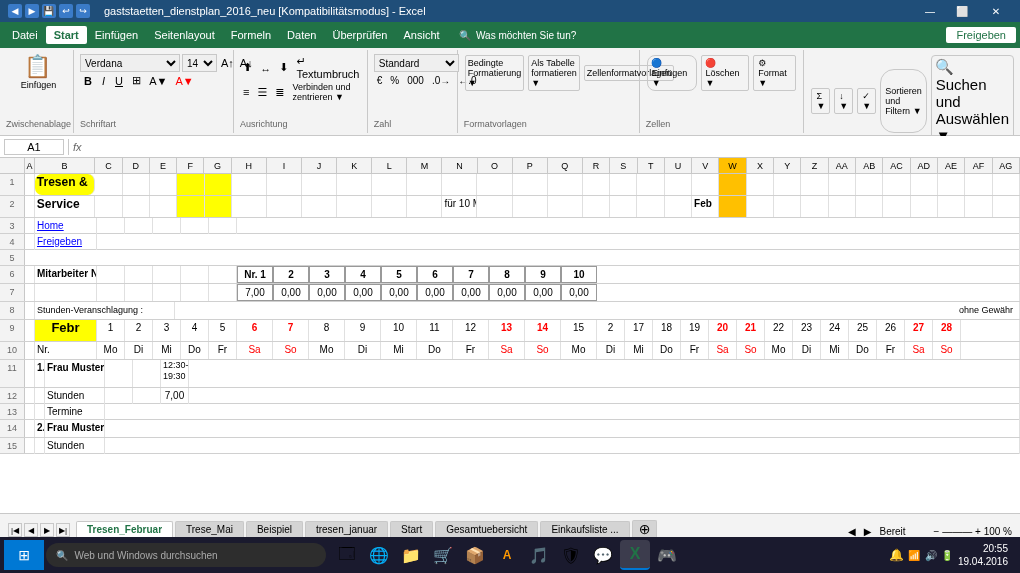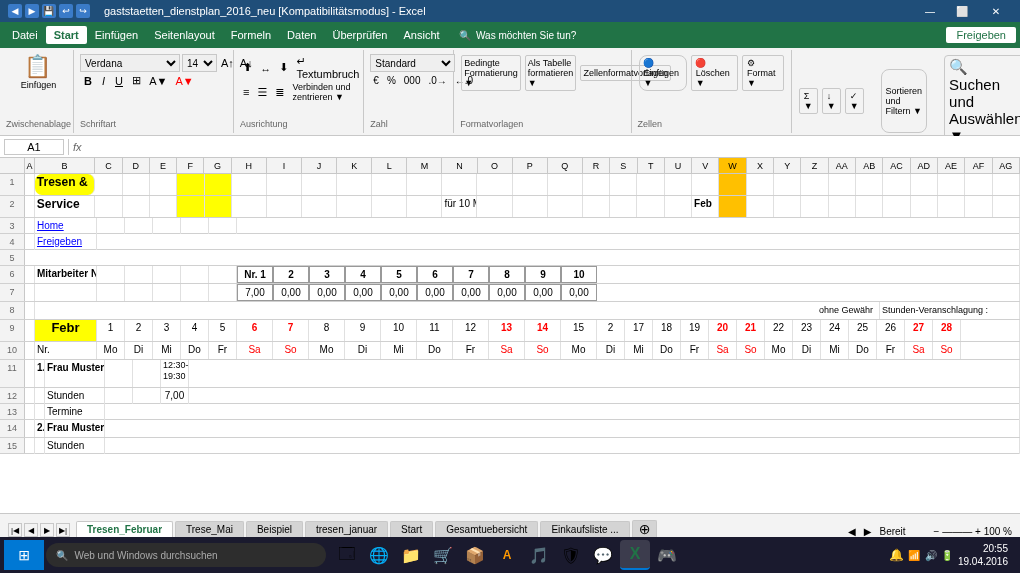--- a/index.html
+++ b/index.html
@@ -397,21 +397,21 @@
         <div style="font-size:9px; cursor:pointer; padding:2px 4px; border:1px solid #c8c8c8; border-radius:2px; margin:1px;">⚙ Format ▼</div>
       </div>
       <div style="font-size:9px; color:#666; margin-top:auto; padding-bottom:2px;">Zellen</div>
     </div>
 
     <div class="ribbon-group" style="min-width:130px; align-items:flex-start; padding-top:4px;">
       <div class="ribbon-row">
         <div style="font-size:9px; cursor:pointer; padding:2px 4px; border:1px solid #c8c8c8; border-radius:2px; margin:1px;">Σ ▼</div>
         <div style="font-size:9px; cursor:pointer; padding:2px 4px; border:1px solid #c8c8c8; border-radius:2px; margin:1px;">↓ ▼</div>
         <div style="font-size:9px; cursor:pointer; padding:2px 4px; border:1px solid #c8c8c8; border-radius:2px; margin:1px;">✓ ▼</div>
-        <div style="font-size:9px; cursor:pointer; padding:16px 4px; border:1px solid #c8c8c8; border-radius:8px; margin:14px;">Sortieren und<br>Filtern ▼</div>
+        <div style="font-size:9px; cursor:pointer; padding:16px 4px; border:1px solid #c8c8c8; border-radius:14px; margin:1px;">Sortieren und<br>Filtern ▼</div>
         <div style="font-size:15px; cursor:pointer; padding:2px 4px; border:1px solid #c8c8c8; border-radius:4px; margin:1px;">🔍 Suchen und<br>Auswählen ▼</div>
       </div>
       <div style="font-size:11px; color:#666; margin-top:auto; padding-bottom:2px;">Bearbeiten</div>
     </div>
   </div>
 
   <div class="formula-bar">
     <input class="cell-ref" type="text" value="A1" style="">
     <div class="formula-divider"></div>
     <span style="font-style:italic; color:#666; font-size:11px;">fx</span>
@@ -597,24 +597,24 @@
         <div class="cell cell-center" style="width:36px; border:1px solid #999;">0,00</div>
         <div class="cell cell-center" style="width:36px; border:1px solid #999;">0,00</div>
         <div class="cell cell-center" style="width:36px; border:1px solid #999;">0,00</div>
         <div class="cell cell-center" style="width:36px; border:1px solid #999;">0,00</div>
         <div class="cell" style="flex:1;"></div>
       </div>
 
       <div class="grid-row h-18">
         <div class="row-num">8</div>
         <div class="cell" style="width:10px;"></div>
+        <div class="cell" style="width:140px; font-size:9px;">Stunden-Veranschlagung :</div>
         <div class="cell" style="flex:1;">
           <span style="float:right; font-size:9px; padding-right:4px;">ohne Gewähr</span>
         </div>
-        <div class="cell" style="width:140px; font-size:9px;">Stunden-Veranschlagung :</div>
       </div>
 
       <div class="grid-row h-22">
         <div class="row-num">9</div>
         <div class="cell" style="width:10px;"></div>
         <div class="cell cell-yellow-bg cell-bold cell-center" style="width:62px; font-size:13px;">Febr</div>
         <div class="cell cell-center" style="width:28px;">1</div>
         <div class="cell cell-center" style="width:28px;">2</div>
         <div class="cell cell-center" style="width:28px;">3</div>
         <div class="cell cell-center" style="width:28px;">4</div>

